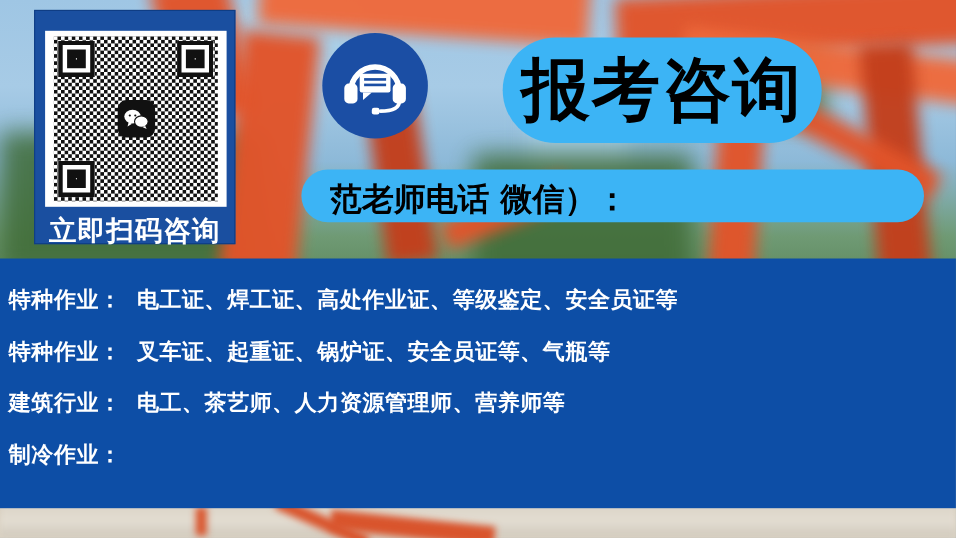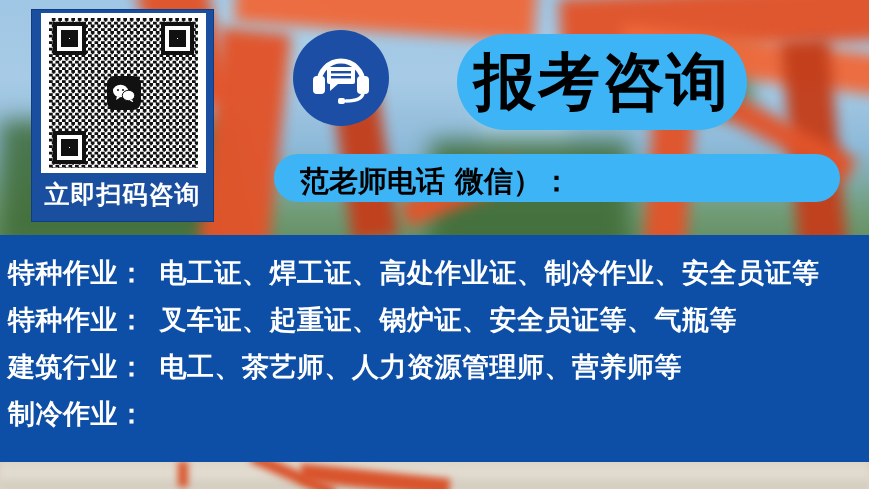--- a/index.html
+++ b/index.html
@@ -75,21 +75,21 @@
   
   .qr-card {
     position: absolute;
     left: 31px;
     top: 9px;
     width: 183px;
     height: 213px;
     background: #1a4fa0;
     border: 1px solid #0f3d84;
     box-sizing: border-box;
-    padding: 3px 9px 0 9px;
+    padding: 18px 9px 0 9px;
   }
   .qr-white {
     width: 165px;
     height: 160px;
     background: #ffffff;
     position: relative;
     display: block;
   }
   .qr-code {
     position: absolute;
@@ -193,21 +193,21 @@
     width: 869px;
     height: 227px;
     background: #0d4ea6;
     padding: 14px 0 0 8px;
     box-sizing: border-box;
   }
   .info-row {
     display: flex;
     align-items: baseline;
     color: #ffffff;
-    font-size: 27px;
+    font-size: 20px;
     font-weight: bold;
     line-height: 47px;
     height: 47px;
     white-space: nowrap;
     letter-spacing: 0.5px;
   }
   .info-label { margin-right: 14px; }
 </style>
 </head>
 <body>
@@ -282,21 +282,21 @@
     <span>报考咨询</span>
   </div>
 
   <div class="pill pill-phone">
     <span>范老师电话 微信）：</span>
   </div>
 
   <div class="info-band">
     <div class="info-row">
       <span class="info-label">特种作业：</span>
-      <span>电工证、焊工证、高处作业证、制冷作业、安全员证等</span>
+      <span>电工证、焊工证、高处作业证、等级鉴定、安全员证等</span>
     </div>
     <div class="info-row">
       <span class="info-label">特种作业：</span>
       <span>叉车证、起重证、锅炉证、安全员证等、气瓶等</span>
     </div>
     <div class="info-row">
       <span class="info-label">建筑行业：</span>
       <span>电工、茶艺师、人力资源管理师、营养师等</span>
     </div>
     <div class="info-row">

